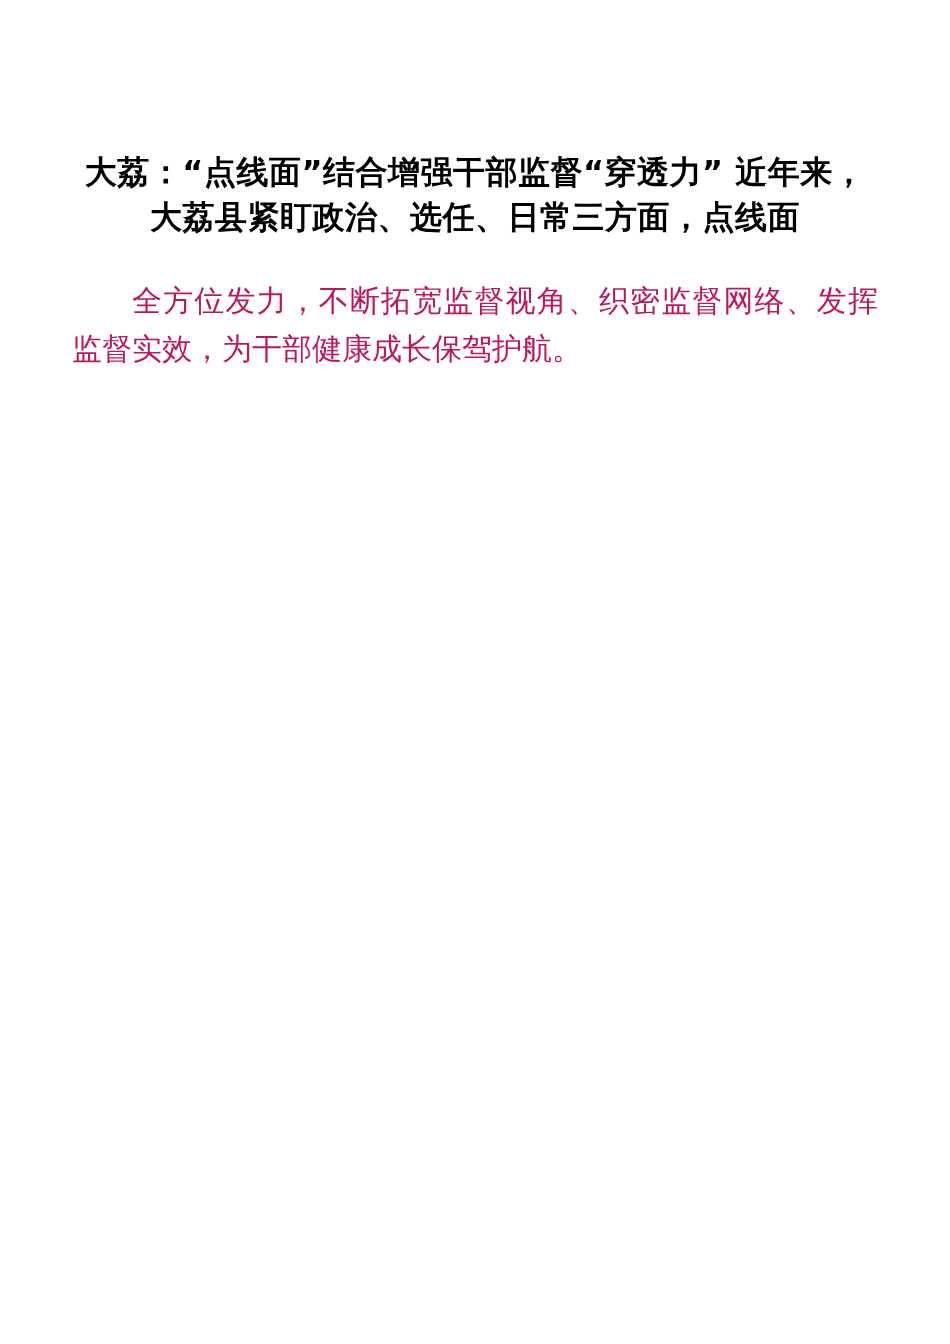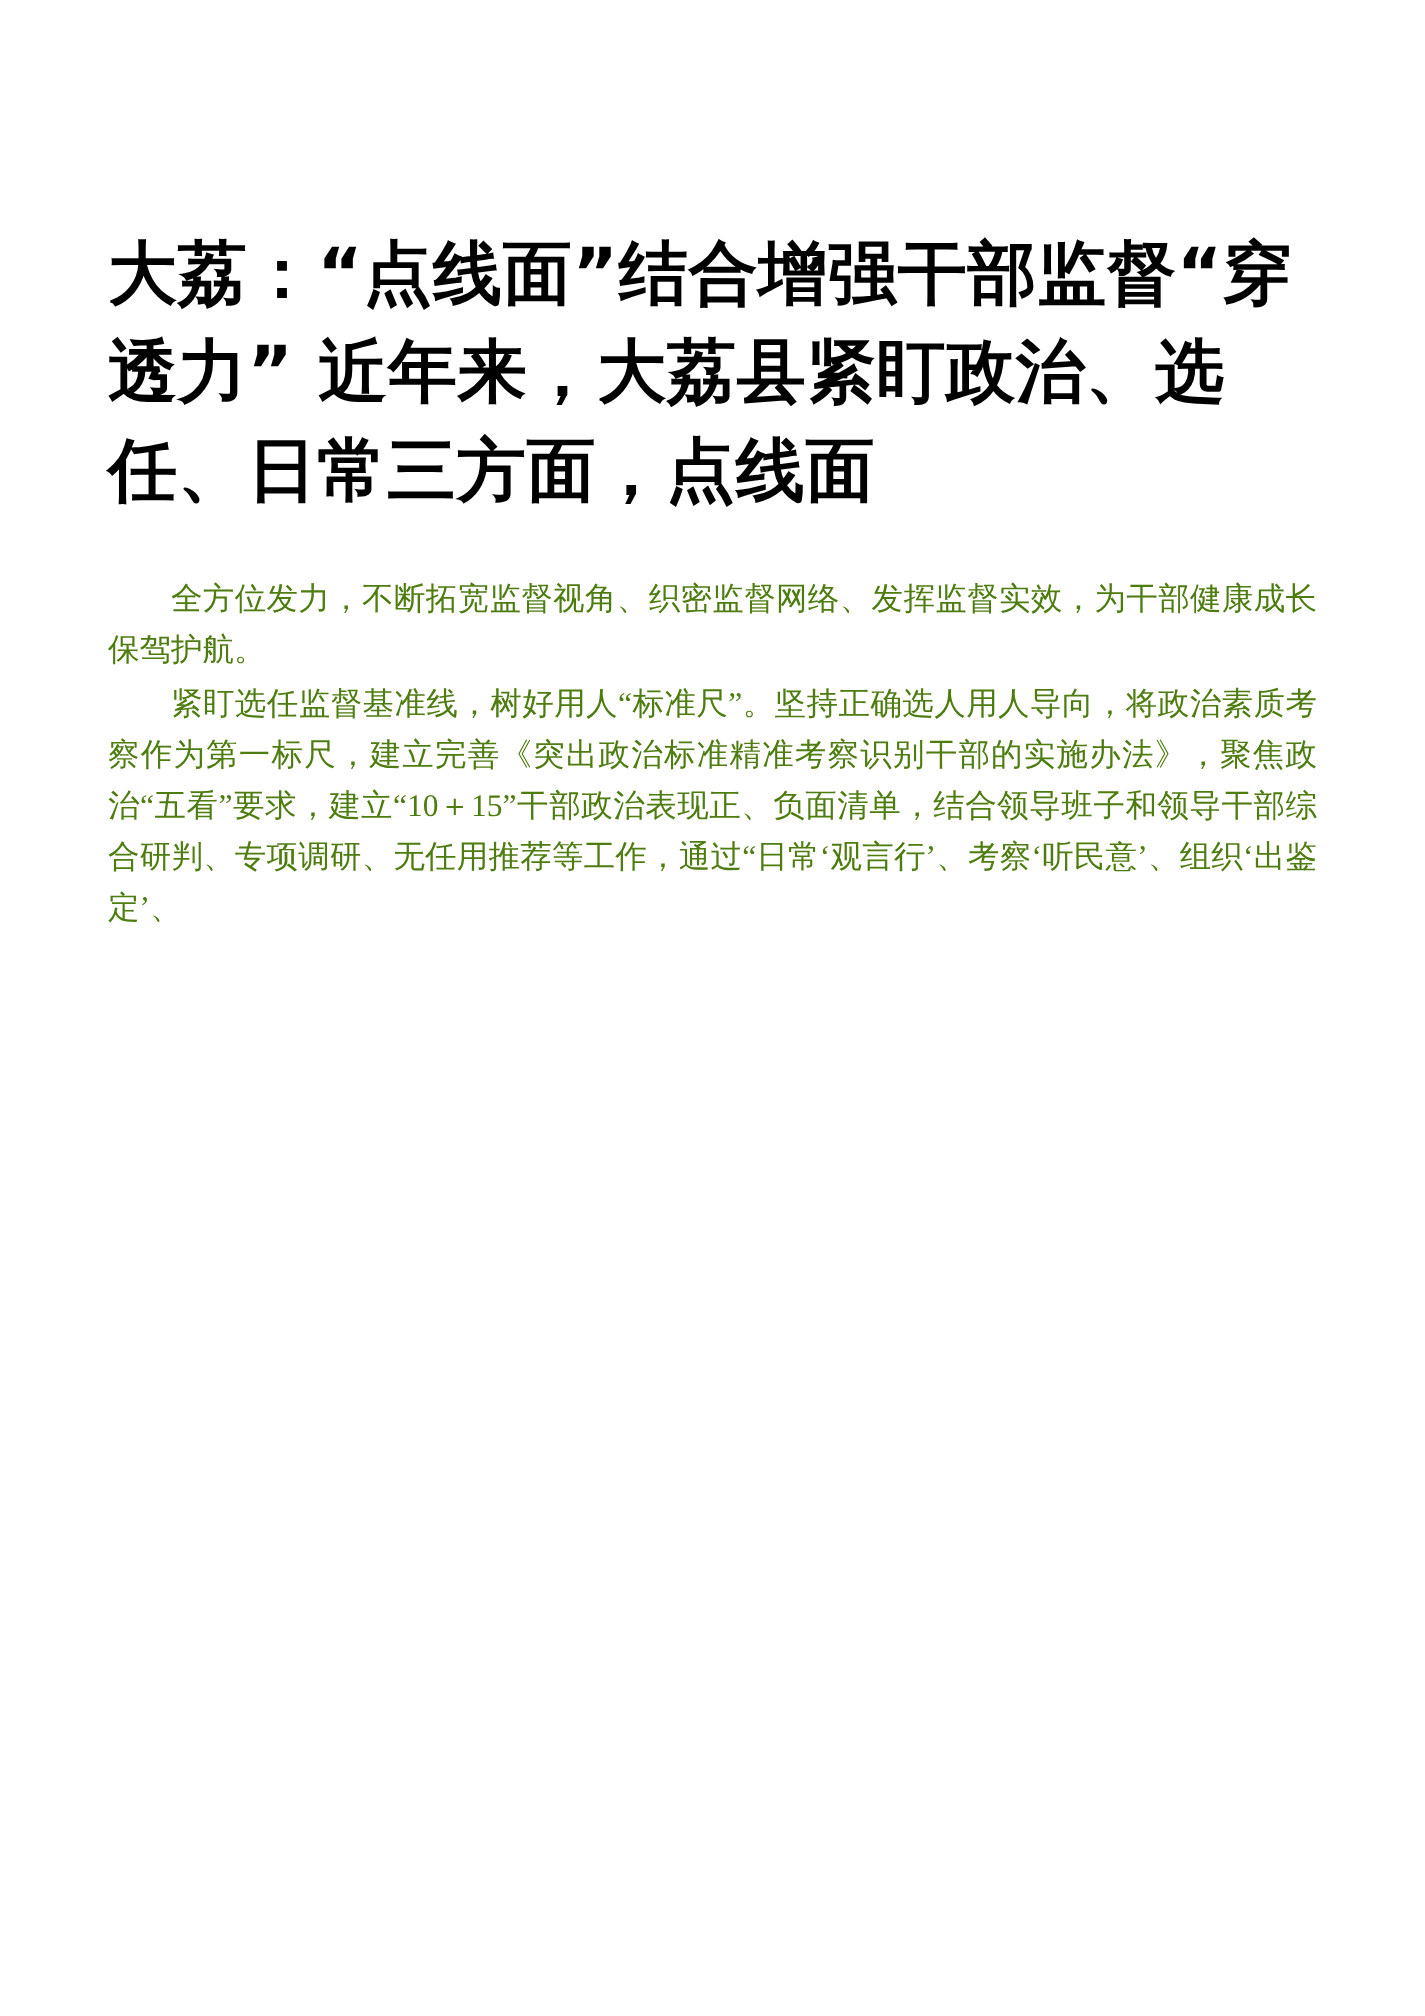--- a/index.html
+++ b/index.html
@@ -17,43 +17,43 @@
   .page {
     box-sizing: border-box;
     width: 950px;
     height: 1344px;
     padding: 150px 72px 0 72px;
     background: #ffffff;
   }
   .doc-title {
     font-family: "DejaVu Sans", "Liberation Sans", sans-serif;
     font-weight: bold;
-    font-size: 46px;
+    font-size: 32px;
     line-height: 1.42;
+    text-align: center;
     letter-spacing: 0.5px;
     margin: 0 0 36px 0;
     color: #000000;
   }
   .doc-body {
-    font-size: 21px;
+    font-size: 30px;
     line-height: 1.62;
     text-align: justify;
     text-justify: inter-ideograph;
-    color: #4d7c0f;
+    color: #be185d;
   }
   .doc-body p {
     margin: 0 0 2px 0;
     text-indent: 2em;
   }
   .doc-body p:last-child {
     margin-bottom: 0;
   }
 </style>
 </head>
 <body>
 
 <div class="page">
   <h1 class="doc-title">大荔：“点线面”结合增强干部监督“穿透力” 近年来，大荔县紧盯政治、选任、日常三方面，点线面</h1>
   <div class="doc-body">
     <p>全方位发力，不断拓宽监督视角、织密监督网络、发挥监督实效，为干部健康成长保驾护航。</p>
-    <p>紧盯选任监督基准线，树好用人“标准尺”。坚持正确选人用人导向，将政治素质考察作为第一标尺，建立完善《突出政治标准精准考察识别干部的实施办法》，聚焦政治“五看”要求，建立“10＋15”干部政治表现正、负面清单，结合领导班子和领导干部综合研判、专项调研、无任用推荐等工作，通过“日常‘观言行’、考察‘听民意’、组织‘出鉴定’、</p>
   </div>
 </div>
 
 </body></html>

